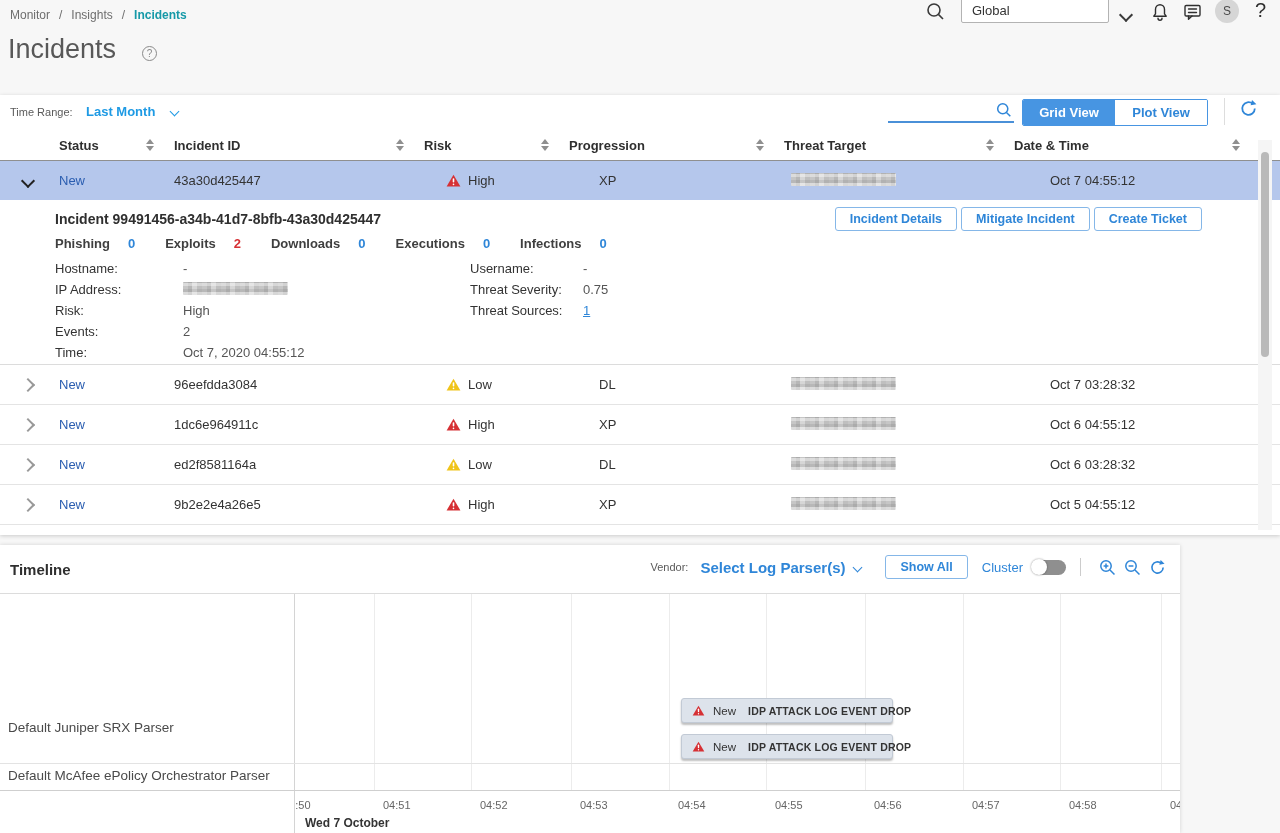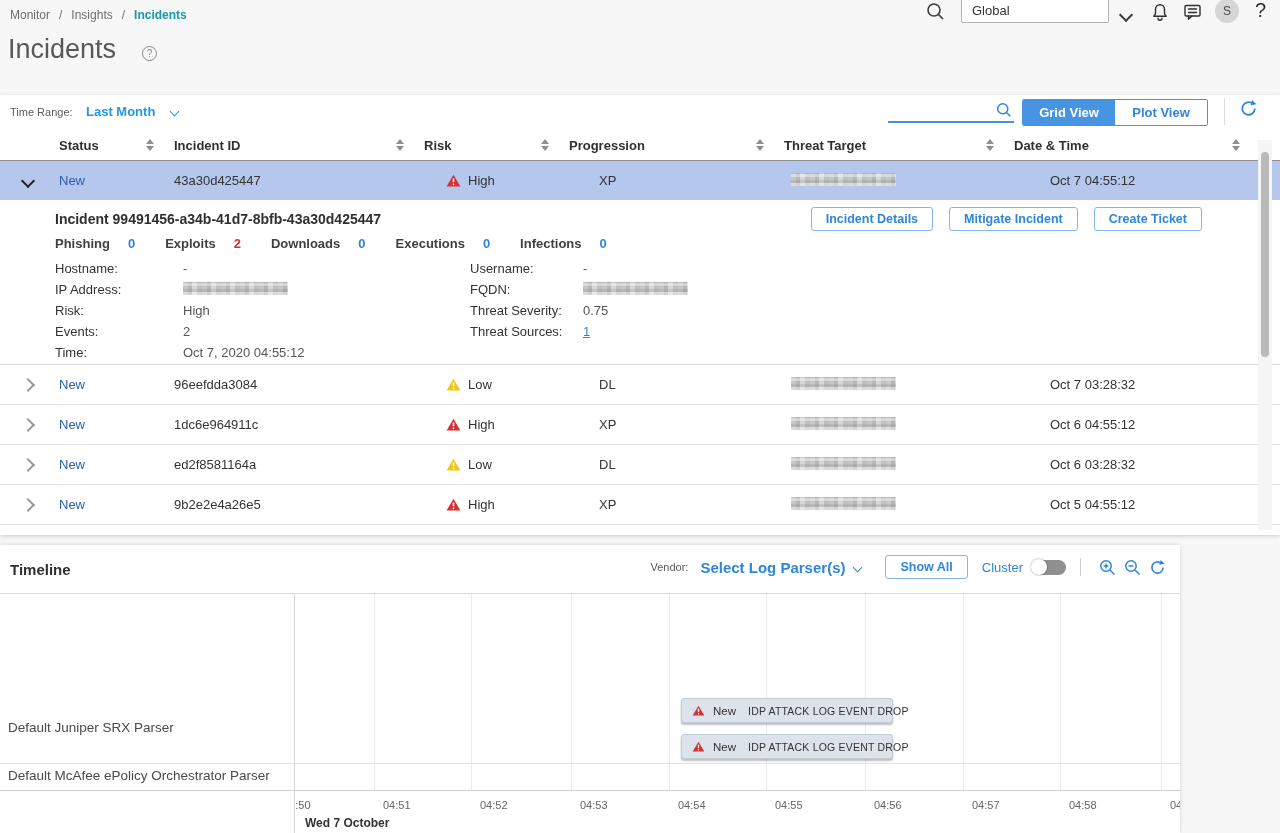--- a/index.html
+++ b/index.html
@@ -79,21 +79,21 @@
   .cell-status{color:var(--link);padding-left:4px;cursor:pointer;}
   .cell-risk{display:flex;align-items:center;gap:7px;padding-left:22px;box-sizing:border-box;}
   .cell-prog{padding-left:30px;box-sizing:border-box;}
   .cell-target{padding-left:7px;box-sizing:border-box;}
   .cell-date{padding-left:36px;box-sizing:border-box;}
   .exp-down{color:#222;}
   .exp-right{color:#999;}
 
   .detail{position:absolute;left:0;top:105px;width:100%;height:165px;background:#fff;border-bottom:1px solid #dcdcdc;box-sizing:border-box;}
   .detail-title{position:absolute;left:55px;top:11px;font-size:14px;font-weight:700;color:#2f2f2f;}
-  .detail-actions{position:absolute;right:78px;top:7px;display:flex;gap:16px;}
+  .detail-actions{position:absolute;right:78px;top:7px;display:flex;gap:4px;}
   .counters{position:absolute;left:55px;top:36px;display:flex;gap:30px;font-size:13px;font-weight:700;color:#3f3f3f;}
   .counter{display:flex;gap:18px;}
   .counter .val{color:var(--accent);}
   .counter.red .val{color:var(--risk-high);}
   .fields-left{position:absolute;left:55px;top:61px;}
   .fields-right{position:absolute;left:470px;top:61px;}
   .frow{display:flex;height:21px;align-items:flex-start;font-size:13px;}
   .flabel{width:128px;color:#333;}
   .fields-right .flabel{width:113px;}
   .fvalue{color:#555;}
@@ -119,21 +119,21 @@
 
   .chart{position:absolute;left:0;top:48px;width:1280px;height:240px;border-top:1px solid #dcdcdc;box-sizing:border-box;}
   .vline{position:absolute;top:0;width:1px;height:196px;background:#ececec;}
   .vline-boundary{position:absolute;left:294px;top:0;width:1px;height:240px;background:#d4d4d4;}
   .hline{position:absolute;left:0;width:100%;height:1px;background:#e3e3e3;}
   .lane-label{position:absolute;left:8px;font-size:13.5px;color:#4a4a4a;}
   .badge{position:absolute;left:681px;width:212px;height:25px;background:#dde3eb;border:1px solid #c2cad5;
     border-radius:3px;box-shadow:0 2px 2px rgba(0,0,0,.25);display:flex;align-items:center;
     padding:0 10px;box-sizing:border-box;gap:8px;cursor:pointer;}
   .b-new{font-size:11.5px;color:#333;}
-  .b-label{font-size:10.5px;font-weight:400;color:#333;letter-spacing:.2px;margin-left:4px;white-space:nowrap;}
+  .b-label{font-size:10.5px;font-weight:700;color:#333;letter-spacing:.2px;margin-left:4px;white-space:nowrap;}
   .axis{position:absolute;left:295px;top:203px;width:985px;height:18px;overflow:hidden;}
   .tick{position:absolute;top:2px;font-size:11px;color:#666;white-space:nowrap;}
   .date-label{position:absolute;left:305px;top:222px;font-size:12px;font-weight:700;color:#333;}
 </style>
 </head>
 <body>
 
 <div class="app">
 
   <div class="breadcrumb">
@@ -319,24 +319,20 @@
             <span class="flabel">Time:</span>
             <span class="fvalue">Oct 7, 2020 04:55:12</span>
           </div>
       </div>
       <div class="fields-right">
         <div class="frow">
             <span class="flabel">Username:</span>
             <span class="fvalue">-</span>
           </div>
         <div class="frow">
-            <span class="flabel">FQDN:</span>
-            <span class="redact"></span>
-          </div>
-        <div class="frow">
             <span class="flabel">Threat Severity:</span>
             <span class="fvalue">0.75</span>
           </div>
         <div class="frow">
             <span class="flabel">Threat Sources:</span>
             <span class="fvalue link">1</span>
           </div>
       </div>
     </div>
 

